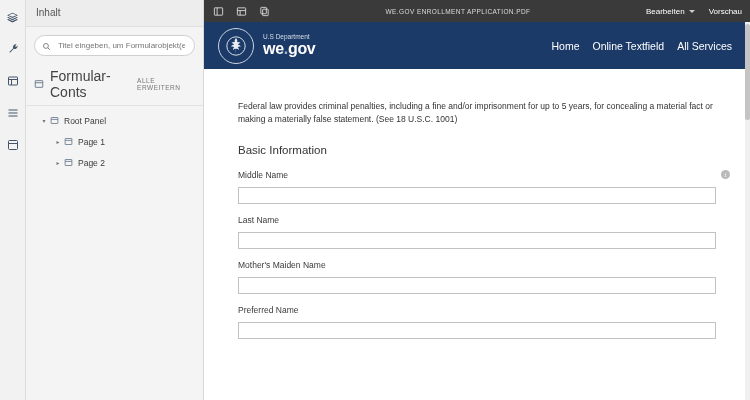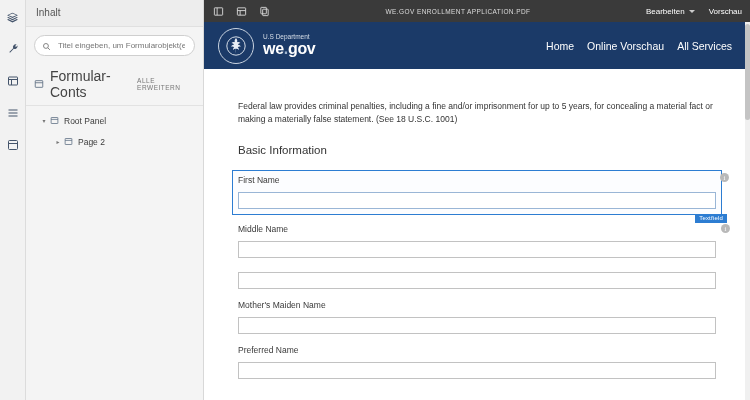--- a/index.html
+++ b/index.html
@@ -377,20 +377,30 @@
         <span>Root Panel</span>
       </div>
       <div class="tree-row indent-2">
         <span class="twisty">▸</span>
         <span class="node-icon">
           <svg width="9" height="9" viewBox="0 0 24 24" fill="none" stroke="#5a6b80" stroke-width="2">
               <rect x="3" y="4" width="18" height="16" rx="1"></rect>
               <line x1="3" y1="9" x2="21" y2="9"></line>
             </svg>
         </span>
+        <span>Page 1</span>
+      </div>
+      <div class="tree-row indent-2">
+        <span class="twisty">▸</span>
+        <span class="node-icon">
+          <svg width="9" height="9" viewBox="0 0 24 24" fill="none" stroke="#5a6b80" stroke-width="2">
+              <rect x="3" y="4" width="18" height="16" rx="1"></rect>
+              <line x1="3" y1="9" x2="21" y2="9"></line>
+            </svg>
+        </span>
         <span>Page 2</span>
       </div>
     </div>
   </div>
 
   <div class="main">
 
     <div class="toolbar">
       <div class="tb-icons">
         <span class="tb-icon">
@@ -431,44 +441,39 @@
             <path d="M12 4c1.4 1.6 1.6 3 1 4.3 1.3-.5 2.5-.2 3.4.8-1.2.2-2 .8-2.4 1.7 1.4.1 2.4.8 2.9 2-1.3-.4-2.4-.2-3.2.5.9.7 1.3 1.6 1.2 2.7-.8-.9-1.7-1.3-2.9-1.2v3.6h-.2v-3.6c-1.1-.1-2 .3-2.8 1.2-.1-1.1.3-2 1.2-2.7-.8-.7-1.9-.9-3.2-.5.5-1.2 1.5-1.9 2.9-2-.4-.9-1.2-1.5-2.4-1.7.9-1 2.1-1.3 3.4-.8-.6-1.3-.4-2.7 1.1-4.3z"></path>
             <circle cx="12" cy="12" r="9.2" fill="none" stroke="#e8edf4" stroke-width="0.9"></circle>
           </svg>
         </div>
         <div>
           <div class="brand-dept">U.S Department</div>
           <div class="brand-name"><span>we</span><span class="dot">.</span><span>gov</span></div>
         </div>
         <div class="nav">
           <span>Home</span>
-          <span>Online Vorschau</span>
+          <span>Online Textfield</span>
           <span>All Services</span>
         </div>
       </div>
 
       <div class="form-body">
         <p class="legal">Federal law provides criminal penalties, including a fine and/or imprisonment for up to 5 years, for concealing a material fact or making a materially false statement. (See 18 U.S.C. 1001)</p>
 
         <h2 class="section-title">Basic Information</h2>
 
-        <div class="field selected">
-          <label class="field-label">First Name</label>
-          <input class="field-input" type="text" value="" style="">
-          <span class="help-icon">i</span>
-          <span class="tag">Textfield</span>
-        </div>
 
         <div class="field">
           <label class="field-label">Middle Name</label>
           <input class="field-input" type="text" value="" style="">
           <span class="help-icon">i</span>
         </div>
 
         <div class="field">
+          <label class="field-label">Last Name</label>
           <input class="field-input" type="text" value="" style="">
         </div>
 
         <div class="field">
           <label class="field-label">Mother's Maiden Name</label>
           <input class="field-input" type="text" value="" style="">
         </div>
 
         <div class="field">
           <label class="field-label">Preferred Name</label>

